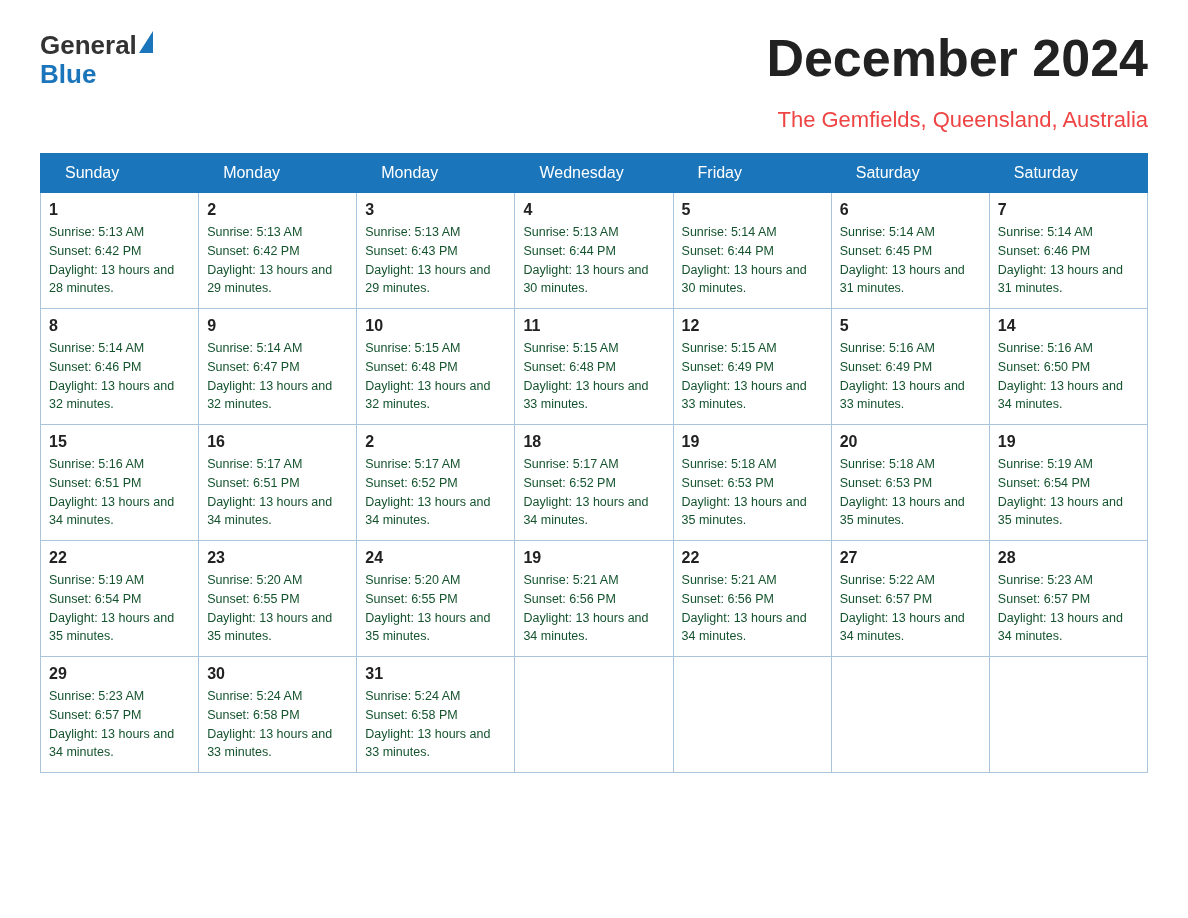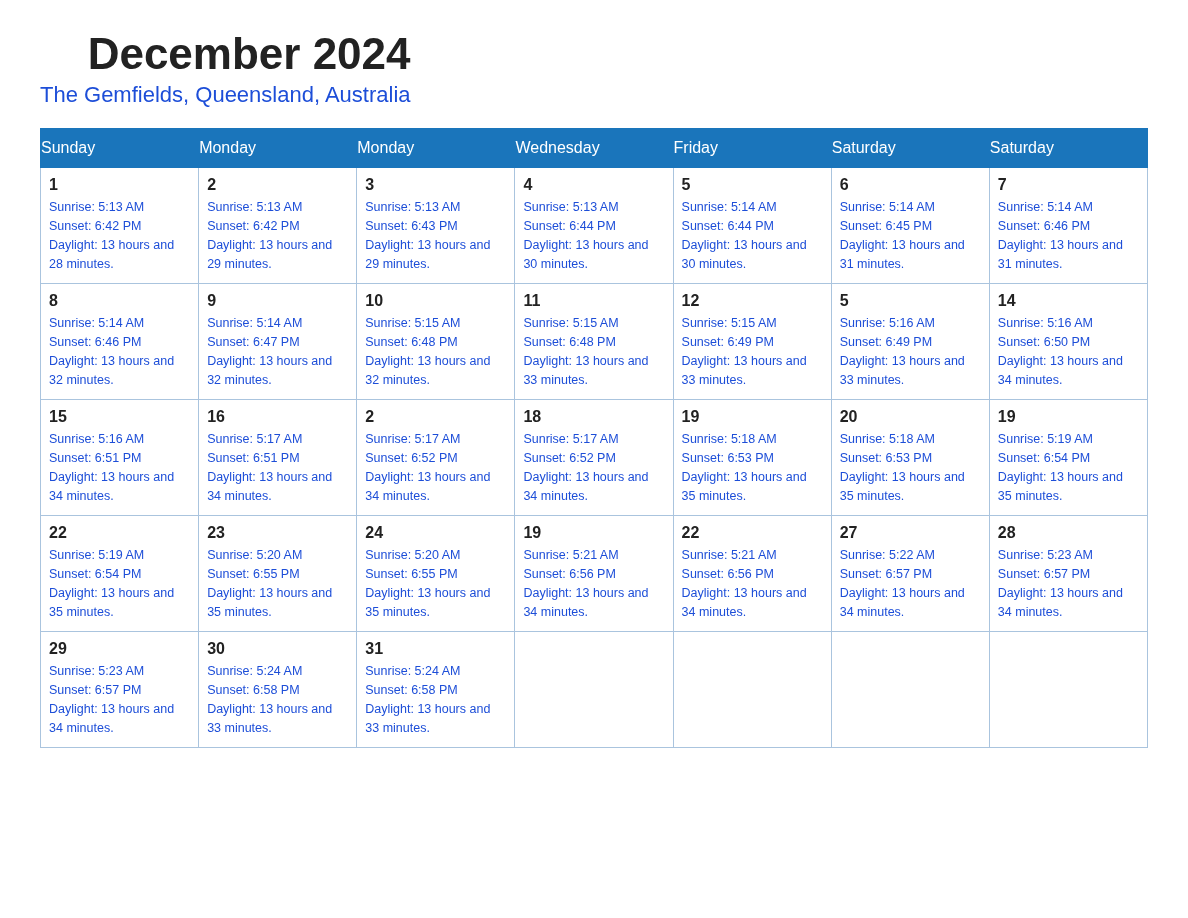--- a/index.html
+++ b/index.html
@@ -34,64 +34,64 @@
       display: inline-block;
       margin-left: 2px;
       vertical-align: middle;
       position: relative;
       top: -4px;
     }
     .title-block {
       text-align: right;
     }
     .calendar-title {
-      font-size: 44px;
+      font-size: 52px;
       font-weight: bold;
       color: #222;
       line-height: 1.1;
     }
     .calendar-subtitle {
       font-size: 22px;
-      color: #1d4ed8;
-      margin-top: 4px;
+      color: #ef4444;
+      margin-top: 20px;
     }
     table {
       width: 100%;
       border-collapse: collapse;
       table-layout: fixed;
     }
     thead tr {
       background-color: #1a75bb;
     }
     thead th {
       color: #fff;
       font-size: 16px;
       font-weight: normal;
-      padding: 10px 0;
+      padding: 10px 24px;
       text-align: left;
       border: 1px solid #1a75bb;
     }
     tbody td {
       border: 1px solid #aac4de;
       vertical-align: top;
       padding: 8px 8px 10px 8px;
       font-size: 13px;
       color: #333;
       height: 110px;
     }
     .day-number {
       font-size: 16px;
       font-weight: bold;
       color: #222;
       display: block;
       margin-bottom: 4px;
     }
     .day-info {
       font-size: 12.5px;
-      color: #1d4ed8;
+      color: #14532d;
       line-height: 1.5;
     }
     tbody tr:nth-child(even) td {
       background: #fff;
     }
     tbody tr td:empty {
       background: #fff;
     }
     .logo-wrapper {
       display: flex;
@@ -104,20 +104,29 @@
     .logo-line2 {
       display: flex;
       align-items: center;
       margin-top: -2px;
     }
   </style>
 </head>
 <body>
 
 <div class="header">
+  <div class="logo-wrapper">
+    <div class="logo-line1">
+      <span class="logo-text-general">General</span>
+      <span class="logo-icon"></span>
+    </div>
+    <div class="logo-line2">
+      <span class="logo-text-blue">Blue</span>
+    </div>
+  </div>
   <div class="title-block">
     <div class="calendar-title">December 2024</div>
     <div class="calendar-subtitle">The Gemfields, Queensland, Australia</div>
   </div>
 </div>
 
 <table>
   <thead>
     <tr>
     <th>Sunday</th>

